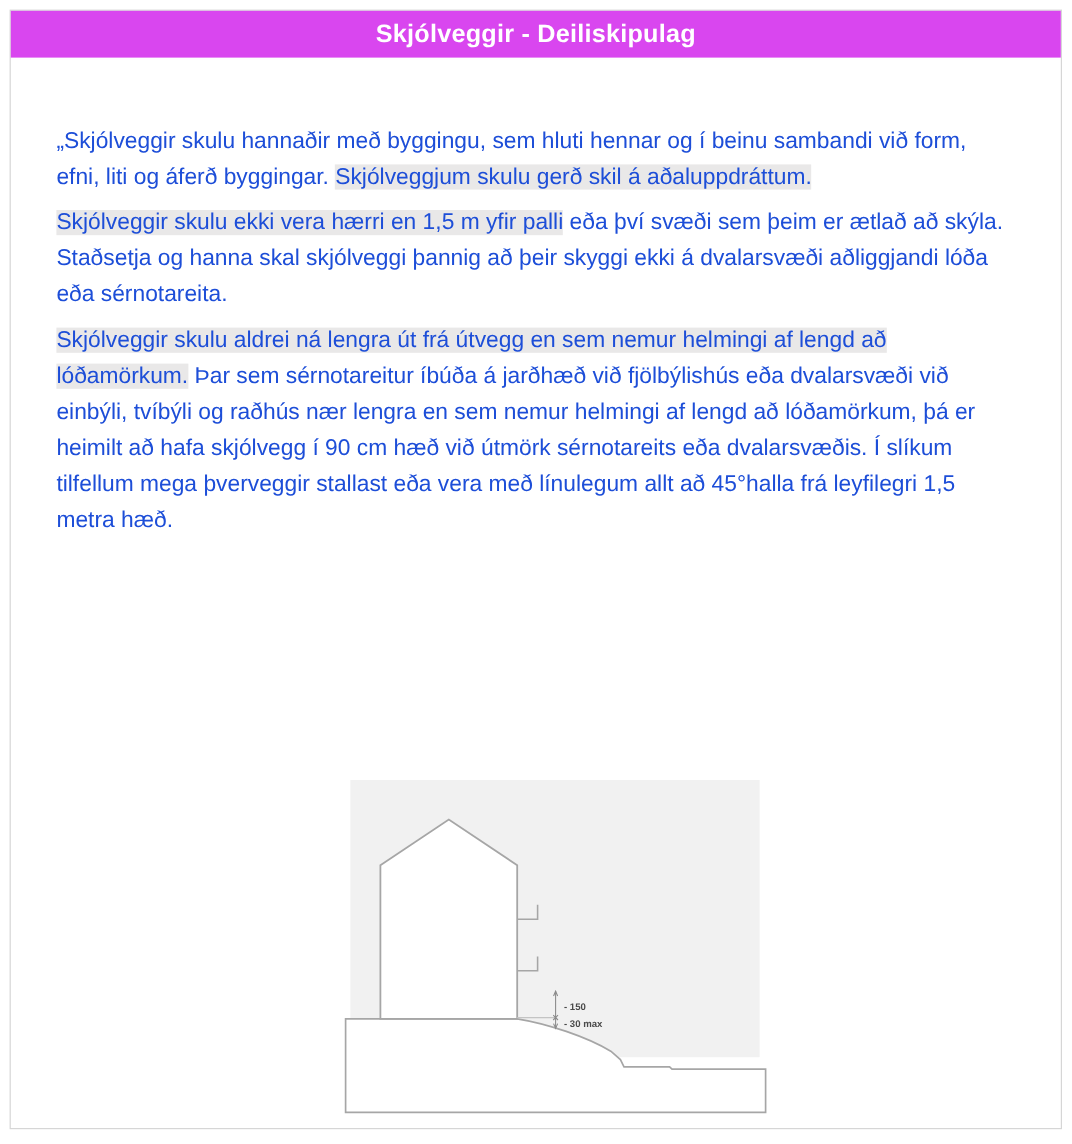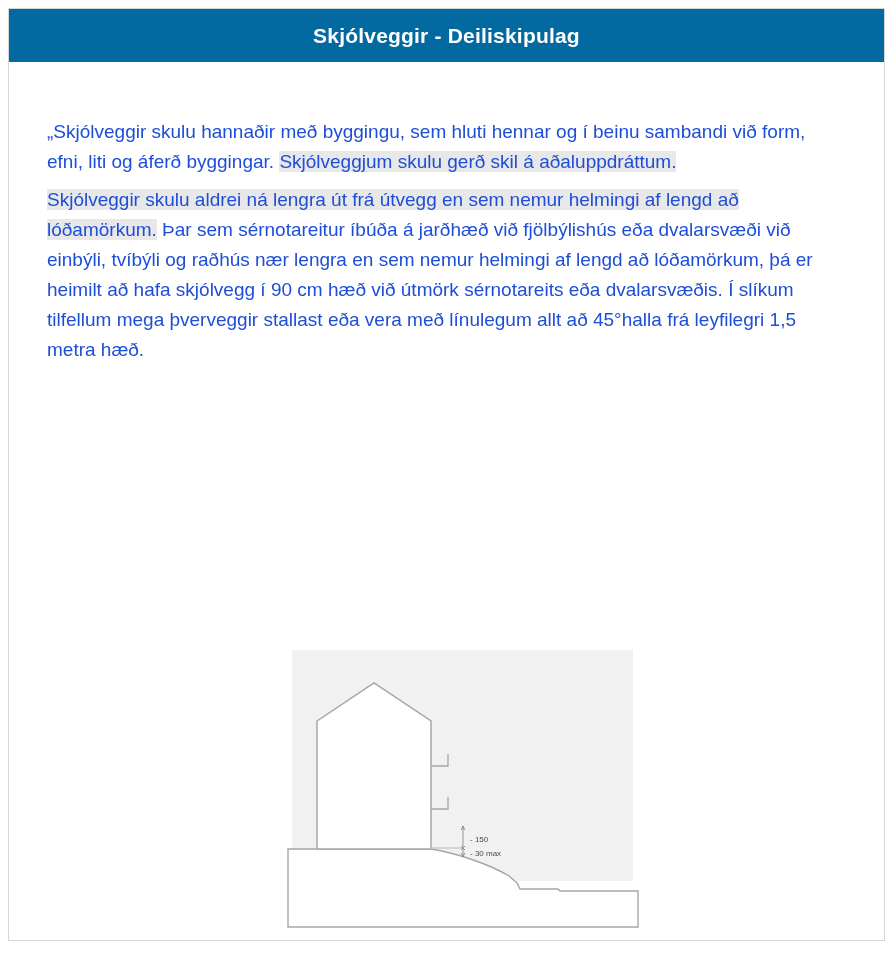--- a/index.html
+++ b/index.html
@@ -12,22 +12,22 @@
   }
   .page {
     position: absolute;
     left: 8px; top: 8px;
     width: 877px; height: 933px;
     border: 1px solid #d6d6d6;
     background: #ffffff;
   }
   .header-bar {
     width: 100%;
-    height: 53px;
-    background: #0369a1;
+    height: 39px;
+    background: #d946ef;
     display: flex;
     align-items: center;
     justify-content: center;
   }
   .header-title {
     color: #ffffff;
     font-weight: bold;
     font-size: 21px;
     letter-spacing: 0.2px;
   }
@@ -35,39 +35,40 @@
     padding: 55px 40px 0 38px;
     font-size: 19px;
     line-height: 30px;
     color: #1d4ed8;
   }
   .content p { margin: 0 0 8px 0; }
   .hl { background: #e9e8e8; }
   .figure {
     position: absolute;
     left: 272px; top: 637px; 
-    width: 380px; height: 292px;
+    width: 380px; height: 292px; font-weight: bold;
   }
   svg text {
     font-family: "Liberation Sans", sans-serif;
     font-size: 8px;
     fill: #4a4a4a;
   }
 </style>
 </head>
 <body>
 
 <div class="page">
 
   <div class="header-bar">
     <span class="header-title">Skjólveggir - Deiliskipulag</span>
   </div>
 
   <div class="content">
       <p><span>„Skjólveggir skulu hannaðir með byggingu, sem hluti hennar og í beinu sambandi við form, efni, liti og áferð byggingar. </span><span class="hl">Skjólveggjum skulu gerð skil á aðaluppdráttum.</span></p>
+      <p><span class="hl">Skjólveggir skulu ekki vera hærri en 1,5 m yfir palli</span><span> eða því svæði sem þeim er ætlað að skýla. Staðsetja og hanna skal skjólveggi þannig að þeir skyggi ekki á dvalarsvæði aðliggjandi lóða eða sérnotareita.</span></p>
       <p><span class="hl">Skjólveggir skulu aldrei ná lengra út frá útvegg en sem nemur helmingi af lengd að lóðamörkum.</span><span> Þar sem sérnotareitur íbúða á jarðhæð við fjölbýlishús eða dvalarsvæði við einbýli, tvíbýli og raðhús nær lengra en sem nemur helmingi af lengd að lóðamörkum, þá er heimilt að hafa skjólvegg í 90 cm hæð við útmörk sérnotareits eða dvalarsvæðis.  Í slíkum tilfellum mega þverveggir stallast eða vera með línulegum allt að 45°halla frá leyfilegri 1,5 metra hæð.</span></p>
     </div>
 
   <div class="figure">
     <svg width="380" height="292" viewBox="0 0 380 292">
 
       <rect x="11" y="4" width="341" height="231" fill="#F1F1F1"></rect>
 
       <path d="M7,203 L150,203 C175,207 208,218 228,230 L236,237 L239,243 L277,243 L279,245 L357,245 L357,281 L7,281 Z" fill="#FFFFFF" stroke="#A6A6A6" stroke-width="1.4"></path>
 

